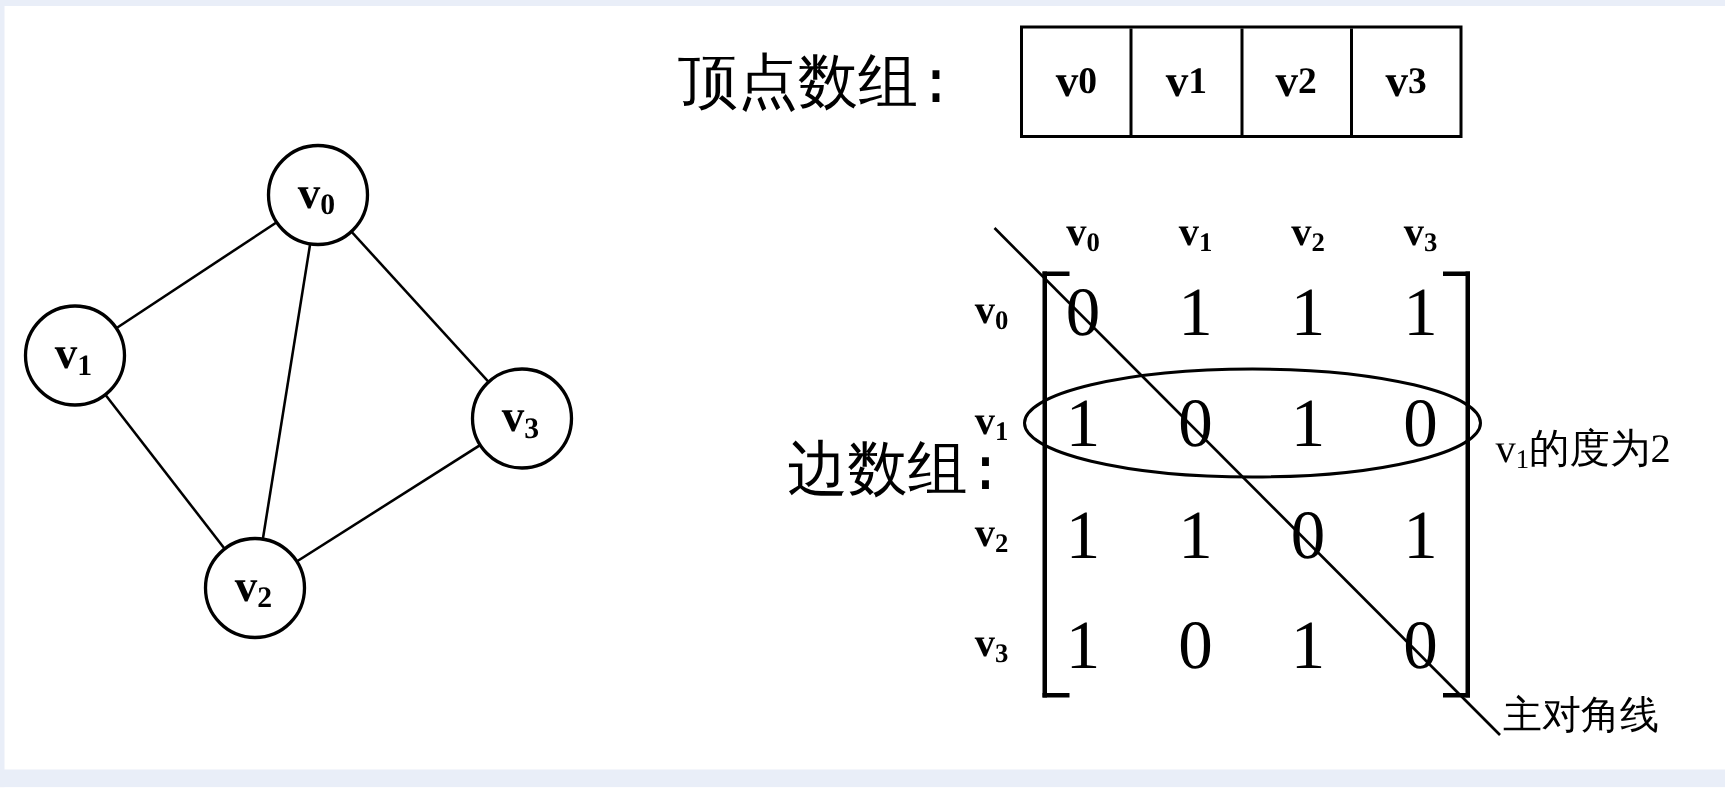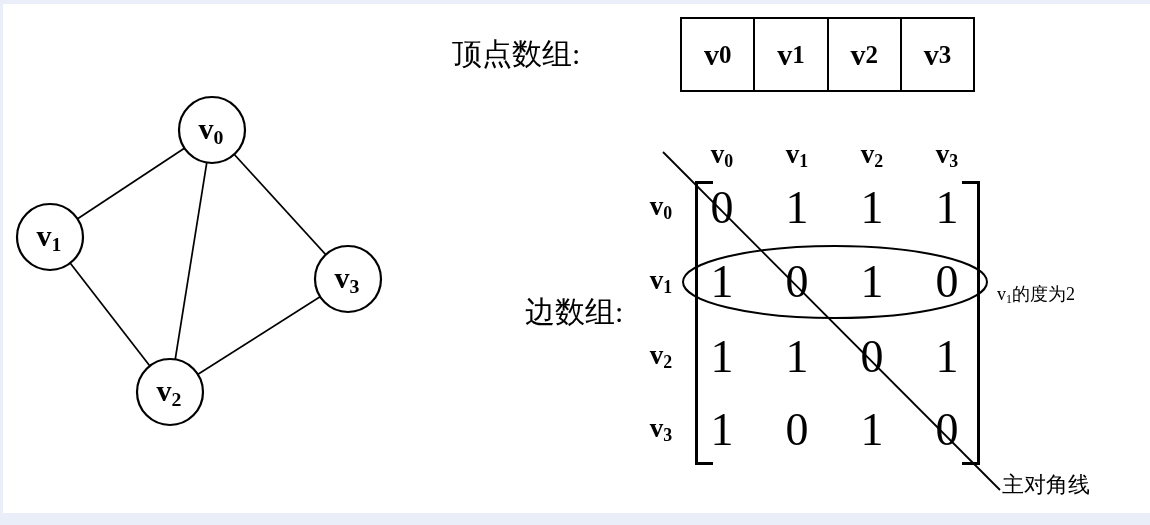--- a/index.html
+++ b/index.html
@@ -13,22 +13,22 @@
   .strip-bottom{left:0;top:513px;width:1150px;height:12px;}
 
   svg{position:absolute;left:0;top:0;}
   #graph-svg{z-index:1;}
   #overlay-svg{z-index:5;pointer-events:none;}
 
   .vlabel{position:absolute;transform:translate(-50%,-50%);z-index:2;
     font-size:30px;font-weight:bold;white-space:nowrap;line-height:1;}
   .vlabel sub,.mhead sub,.annot sub{font-size:0.66em;vertical-align:-0.22em;font-weight:inherit;}
 
-  .cn-label{position:absolute;font-family:Liberation Serif, serif;
-    font-size:30px;line-height:1;white-space:nowrap;z-index:2;}
+  .cn-label{position:absolute;font-family:Liberation Mono, monospace;
+    font-size:40px;line-height:1;white-space:nowrap;z-index:2;}
   #vertex-array-label{left:452px;top:39px;}
   #edge-array-label{left:487px;top:297px;margin-left:38px;}
 
   
   #vertex-array{position:absolute;left:680px;top:17px;width:295px;height:75px;
     display:flex;border:2.5px solid #000;box-sizing:border-box;z-index:2;background:#fff;}
   #vertex-array .cell{flex:1;display:flex;align-items:center;justify-content:center;
     border-right:2.5px solid #000;font-size:30px;font-weight:bold;line-height:1;}
   #vertex-array .cell:last-child{border-right:none;}
 
@@ -38,22 +38,22 @@
   #bracket-right{left:962px;border-right:3px solid #000;border-top:3px solid #000;border-bottom:3px solid #000;}
 
   .mhead{position:absolute;transform:translate(-50%,-50%);font-size:27px;font-weight:bold;
     line-height:1;white-space:nowrap;z-index:2;}
   .mval{position:absolute;transform:translate(-50%,-50%);font-size:46px;line-height:1;z-index:2;}
   .mcol0{left:722px}.mcol1{left:797px}.mcol2{left:872px}.mcol3{left:947px}
   .mrow0{top:208px}.mrow1{top:282px}.mrow2{top:357px}.mrow3{top:430px}
   .mheadrow{top:156px}.mheadcol{left:661px}
 
   .annot{position:absolute;line-height:1.15;white-space:nowrap;z-index:6;}
-  #degree-annotation{left:997px;top:284px;font-size:18px;}
-  #diagonal-annotation{left:1002px;top:472px;font-size:22px;}
+  #degree-annotation{left:997px;top:284px;font-size:27px;}
+  #diagonal-annotation{left:1002px;top:462px;font-size:26px;}
 </style>
 </head>
 <body>
 
 <div id="stage">
 
   <div class="edge-strip strip-top"></div>
   <div class="edge-strip strip-left"></div>
   <div class="edge-strip strip-bottom"></div>
 

